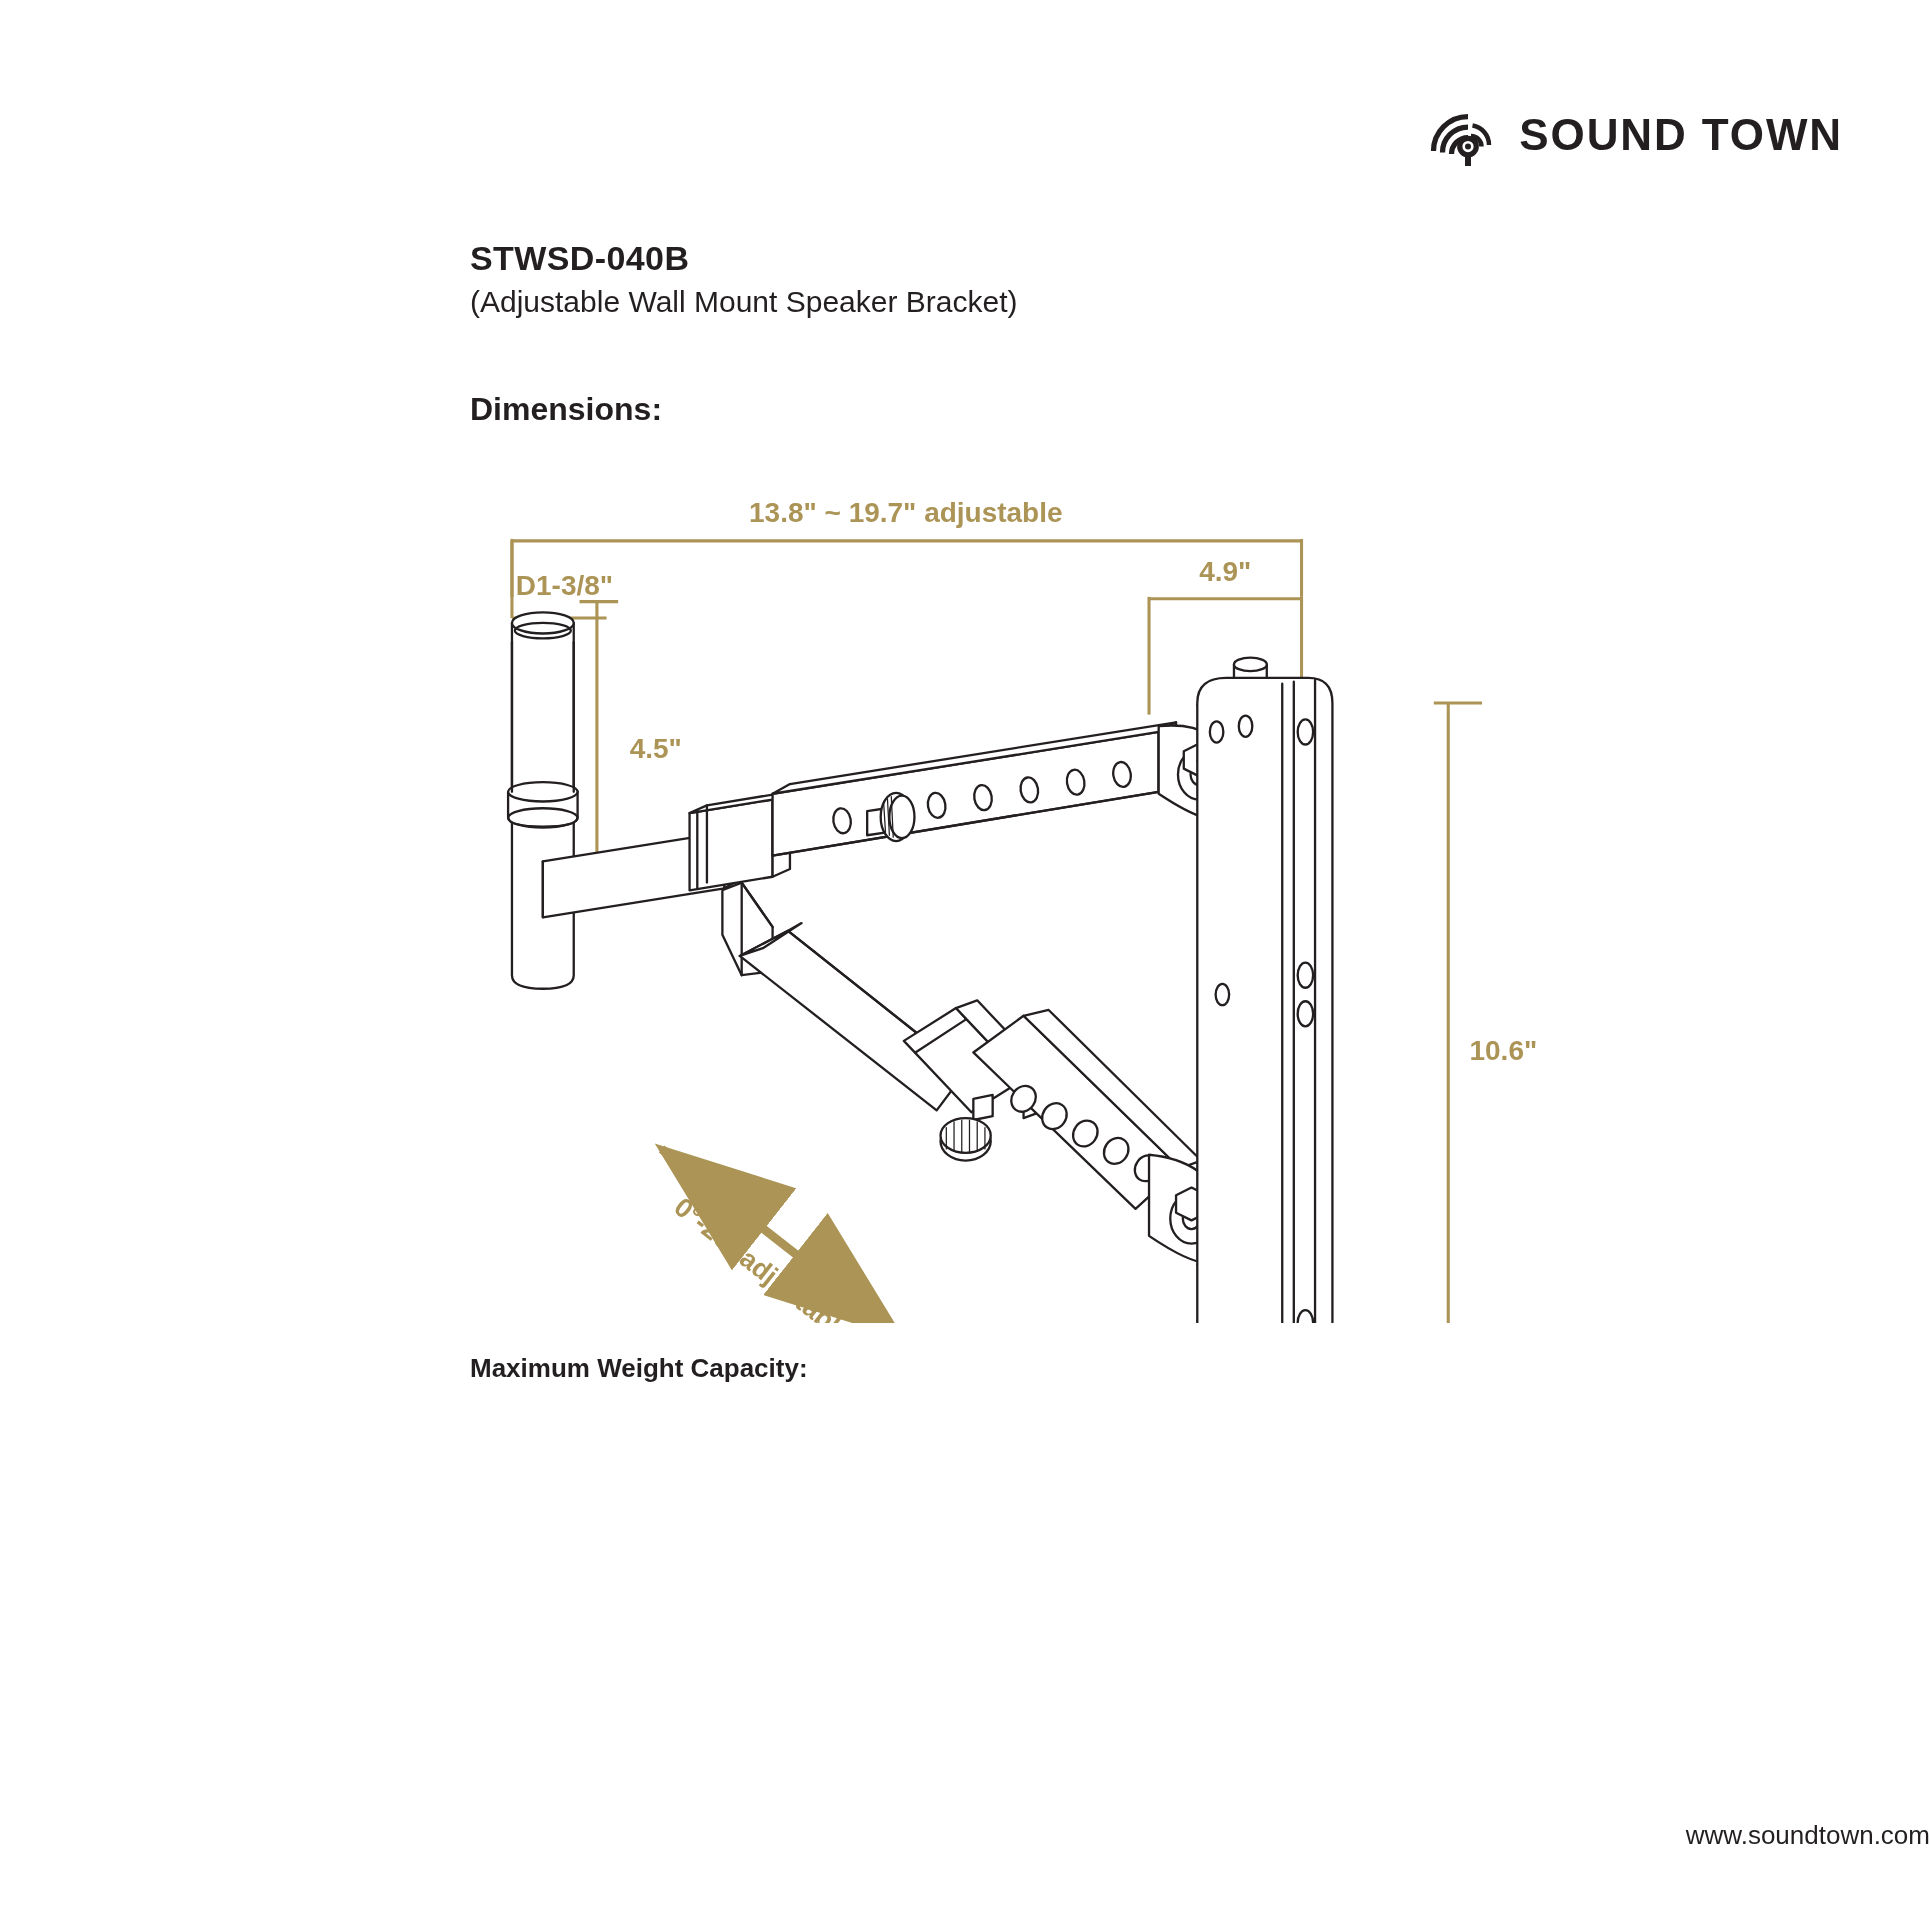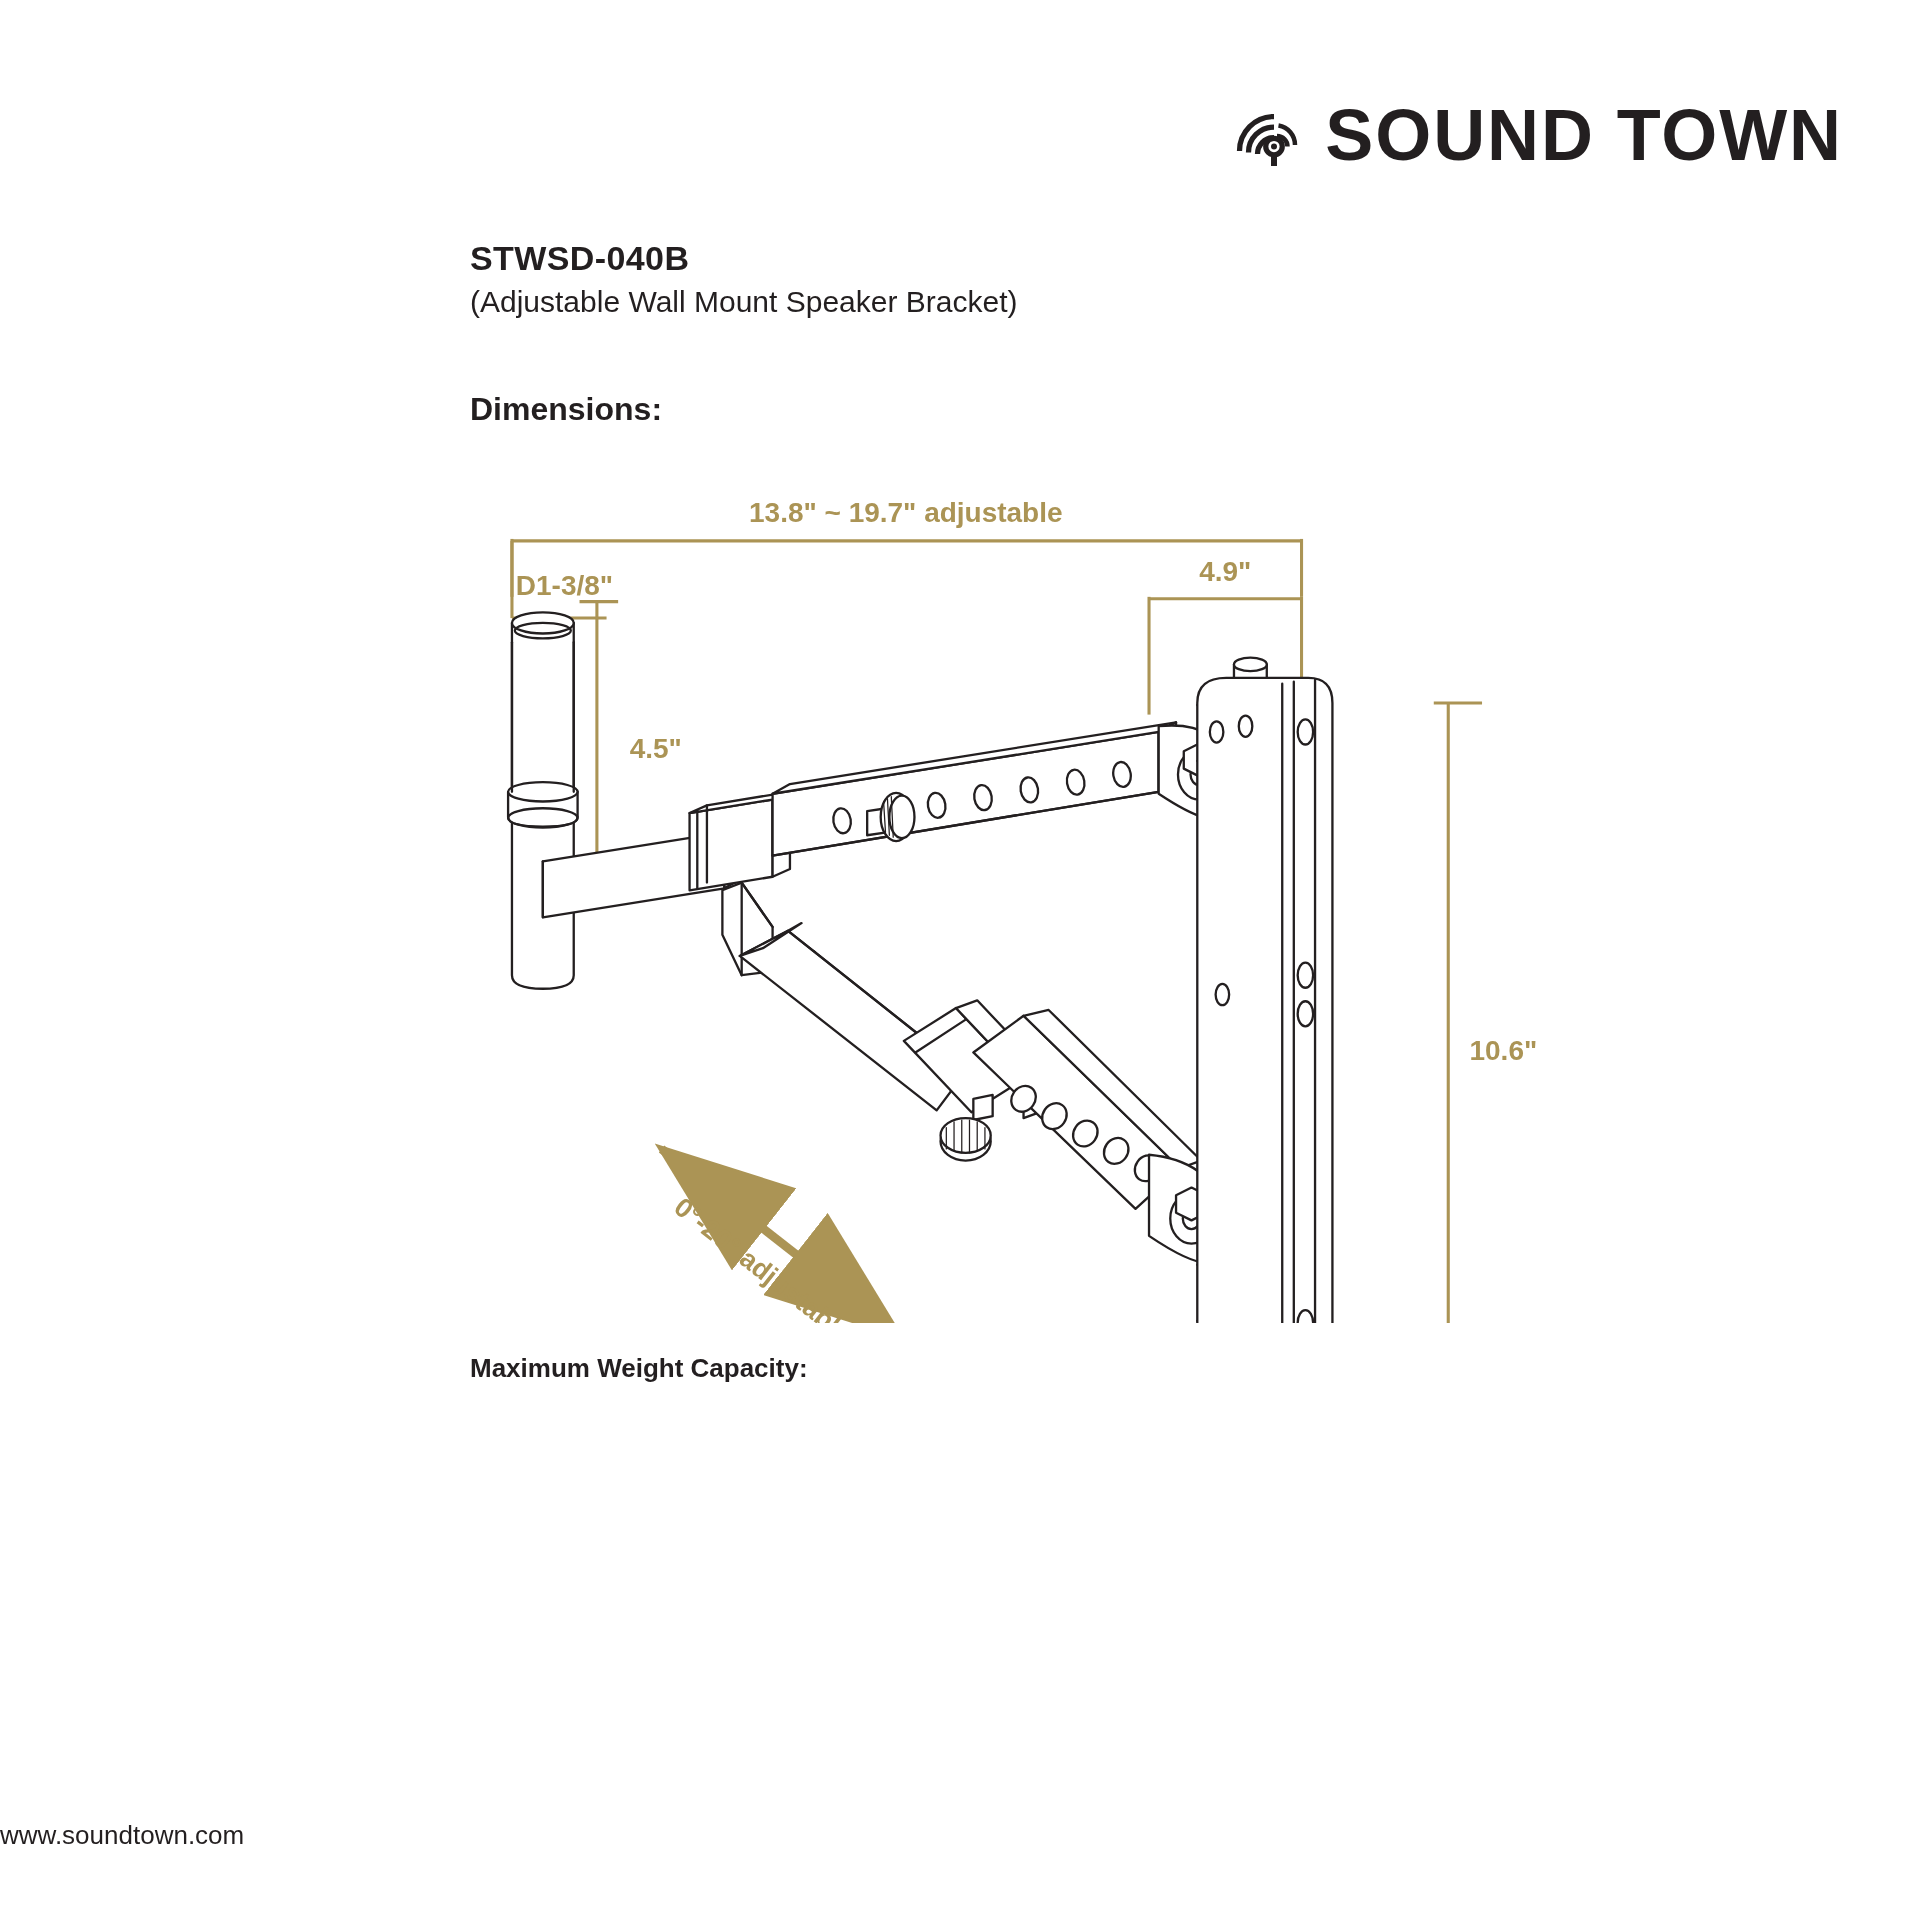--- a/index.html
+++ b/index.html
@@ -24,21 +24,21 @@
   .logo-block {
     position: absolute;
     top: 97px;
     right: 87px;
     display: flex;
     align-items: center;
     gap: 21px;
   }
   .logo-mark { width: 75px; height: 75px; display: block; }
   .logo-word {
-    font-size: 72px;
+    font-size: 44px;
     font-weight: bold;
     letter-spacing: 1.9px;
     color: #231f20;
     line-height: 1;
     white-space: nowrap;
   }
 
   
   .model-no {
     position: absolute;
@@ -87,21 +87,21 @@
     color: #231f20;
   }
   .capacity .line2 { display: block; }
 
   
   .footer {
     position: absolute;
     left: 0;
     right: 0;
     top: 1820px;
-    text-align: left;
+    text-align: right;
     font-size: 26px;
     color: #231f20;
   }
 </style>
 </head>
 <body>
 
 <div id="page">
 
   <div class="logo-block">

